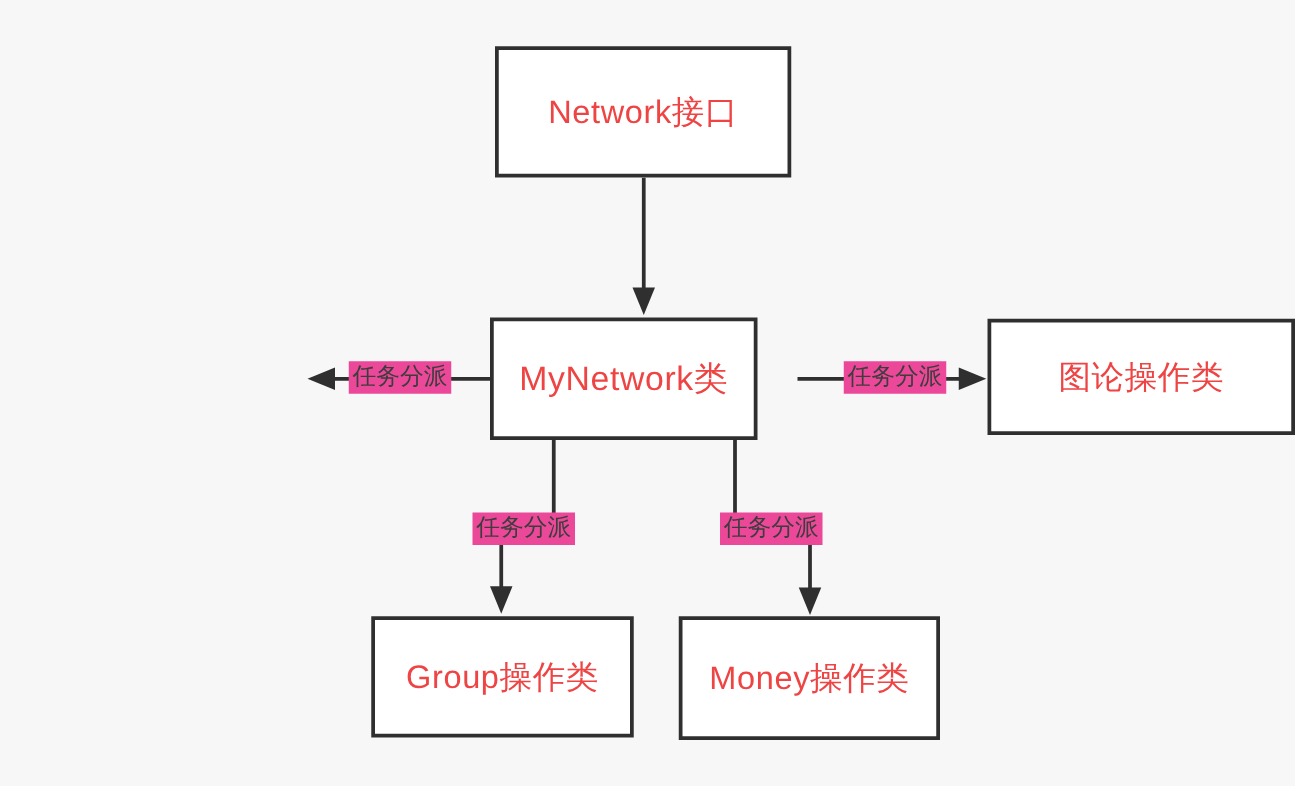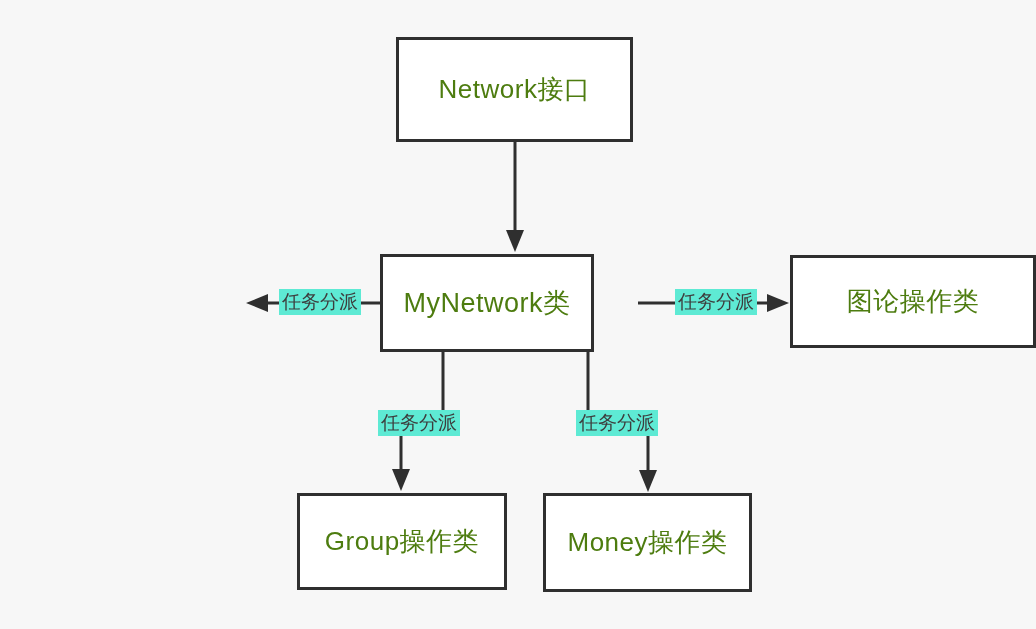--- a/index.html
+++ b/index.html
@@ -24,34 +24,34 @@
   }
   .node {
     position: absolute;
     box-sizing: border-box;
     background: #ffffff;
     border: 3px solid #2f2f2f;
     display: flex;
     align-items: center;
     justify-content: center;
     font-size: 26px;
-    color: #4d7c0f;
+    color: #ef4444;
     letter-spacing: 0.5px;
     white-space: nowrap;
   }
   .node-network-interface { left: 396px; top: 37px;  width: 237px; height: 105px; }
-  .node-mynetwork         { left: 380px; top: 254px; width: 214px; height: 98px;  font-size: 27px; }
+  .node-mynetwork         { left: 392px; top: 254px; width: 214px; height: 98px;  font-size: 27px; }
   .node-person            { left: 35px;  top: 255px; width: 210px; height: 93px;  }
   .node-graph-theory      { left: 790px; top: 255px; width: 246px; height: 93px;  }
   .node-group             { left: 297px; top: 493px; width: 210px; height: 97px;  }
   .node-money             { left: 543px; top: 493px; width: 209px; height: 99px;  }
   .edge-label {
     position: absolute;
     transform: translate(-50%, -50%);
-    background: #5eead4;
+    background: #ec4899;
     color: #3d3d3d;
     font-size: 19px;
     line-height: 26px;
     padding: 0 3px;
     white-space: nowrap;
   }
   .edge-label-person { left: 320px; top: 302px; }
   .edge-label-graph  { left: 716px; top: 302px; }
   .edge-label-group  { left: 419px; top: 423px; }
   .edge-label-money  { left: 617px; top: 423px; }

